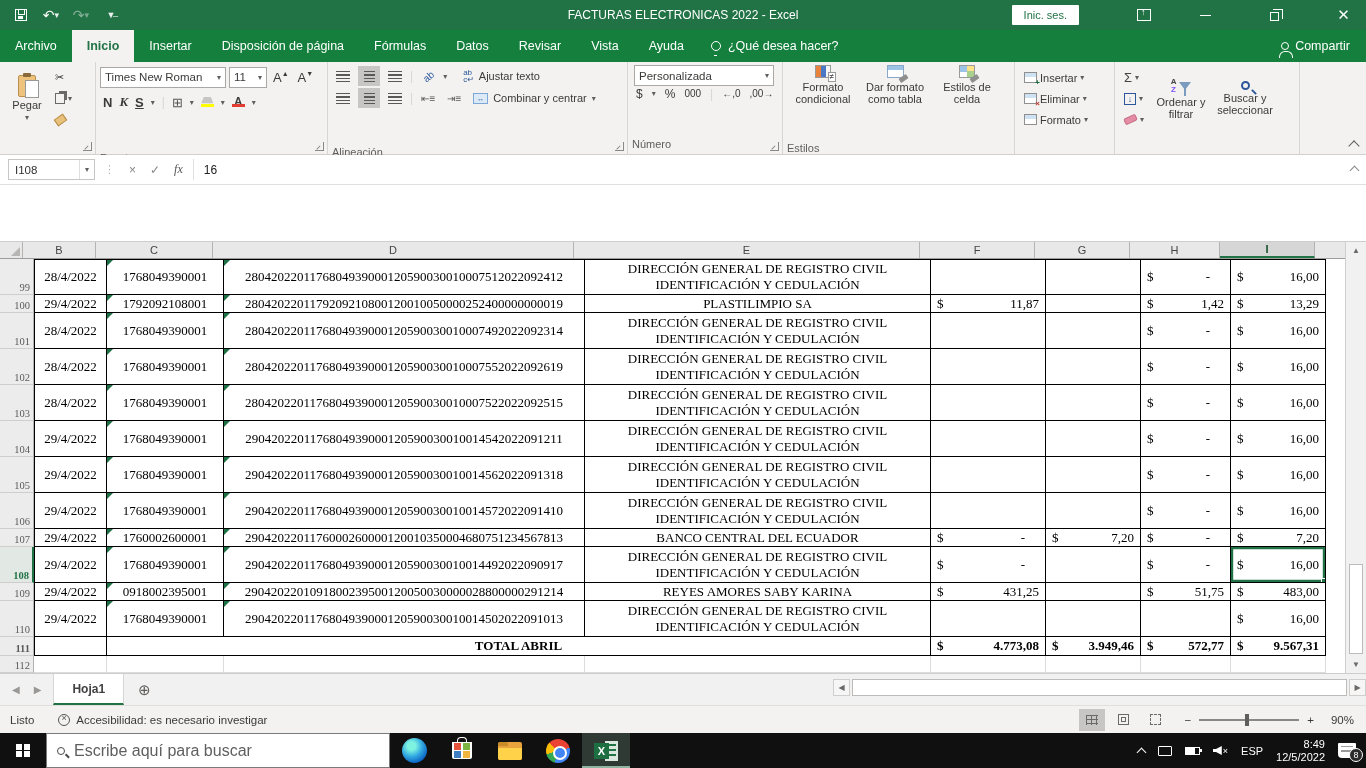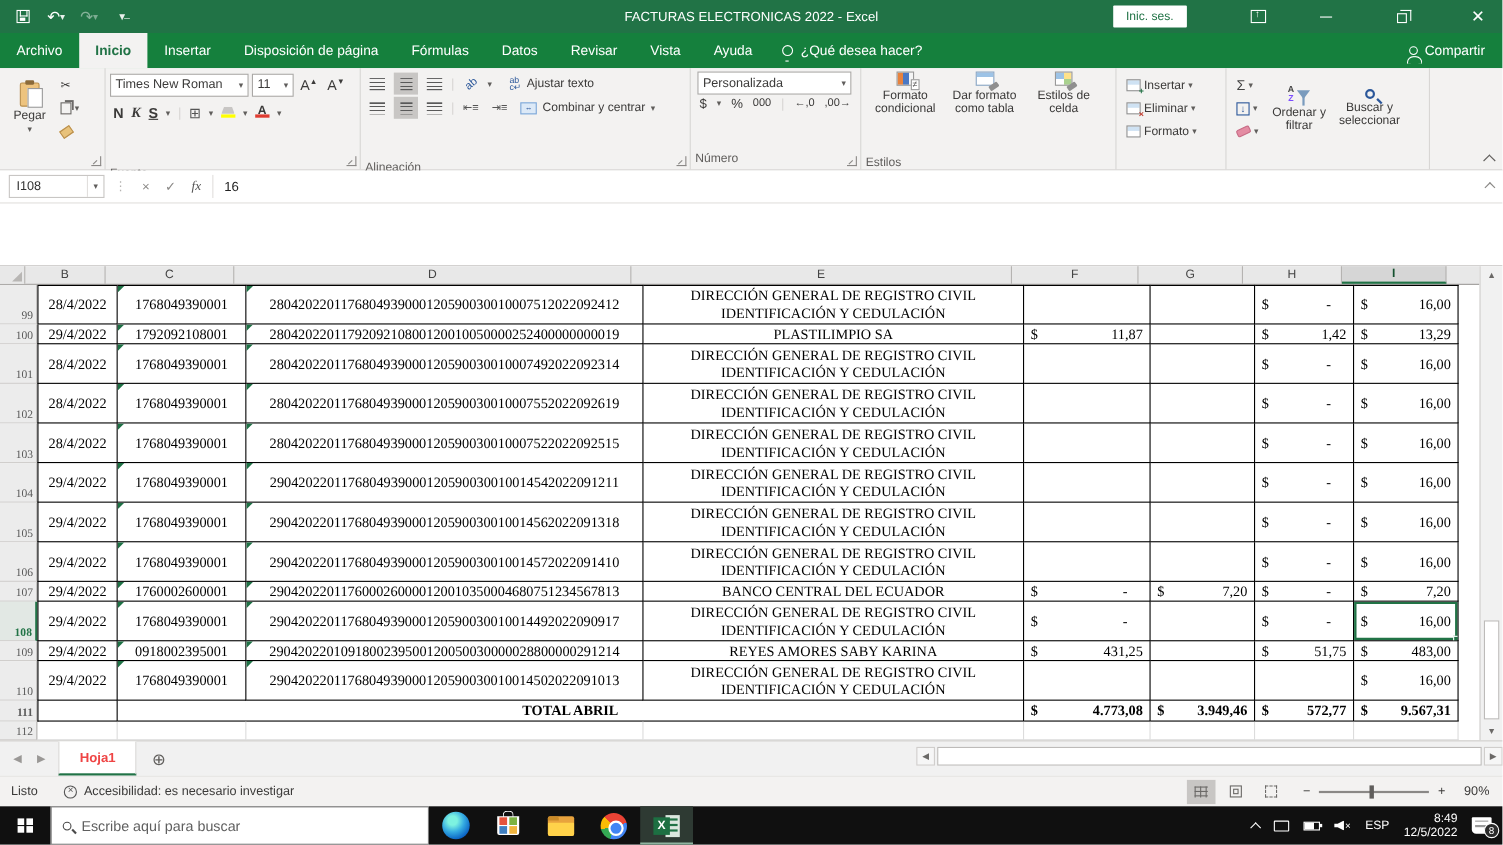--- a/index.html
+++ b/index.html
@@ -147,21 +147,21 @@
   .emptyr .cb { border-left:none; }
   .vscroll { width:21px; background:#f1f1f1; border-left:1px solid #d0cecc; display:flex; flex-direction:column; position:relative; }
   .varrow { height:17px; display:flex; align-items:center; justify-content:center; color:#6b6967; font-size:8px; }
   .vthumb { position:absolute; left:3px; width:14px; top:322px; height:90px; background:#fff; border:1px solid #bdbbb9; }
   .varrow.down { position:absolute; bottom:0; left:0; right:0; }
 
   
   .sheetbar { height:32px; background:#f1f1f1; border-top:1px solid #cfcdcb; display:flex; align-items:stretch; flex:none; position:relative; }
   .navarrows { display:flex; align-items:center; gap:14px; padding:0 12px; color:#9a9896; font-size:10px; }
   .stab { background:#fff; border-right:1px solid #d8d6d4; border-left:1px solid #d8d6d4; padding:0 18px; display:flex; align-items:center;
-          color:#ef4444; font-weight:bold; font-size:12px; border-bottom:2.5px solid #217346; }
+          color:#404040; font-weight:bold; font-size:12px; border-bottom:2.5px solid #217346; }
   .addsheet { display:flex; align-items:center; padding:0 14px; color:#605e5c; font-size:15px; }
   .hscroll { position:absolute; right:0; top:5px; height:17px; left:833px; display:flex; align-items:stretch; background:#f1f1f1; }
   .harrow { width:17px; display:flex; align-items:center; justify-content:center; color:#6b6967; font-size:8px; border:1px solid #d0cecc; background:#f6f6f6; }
   .hthumb { flex:1; background:#fff; border:1px solid #bdbbb9; margin:0 2px; }
 
   
   .statusbar { height:28px; background:#f3f2f1; border-top:1px solid #e1dfdd; display:flex; align-items:center; flex:none; color:#3b3a39; font-size:11.5px; }
   .st-mode { padding:0 14px 0 10px; }
   .acc { display:flex; align-items:center; gap:6px; padding:0 10px; }
   .acc-ico { width:12px; height:12px; border:1.3px solid #555; border-radius:50%; position:relative; }
@@ -184,21 +184,21 @@
   .zpct { width:34px; text-align:right; }
 
   
   .taskbar { height:35px; background:#101010; display:flex; align-items:stretch; flex:none; color:#fff; }
   .startbtn { width:46px; display:flex; align-items:center; justify-content:center; }
   .winlogo { width:14px; height:14px; background:
       linear-gradient(#fff 0 0) 0 0/6.4px 6.4px,
       linear-gradient(#fff 0 0) 7.6px 0/6.4px 6.4px,
       linear-gradient(#fff 0 0) 0 7.6px/6.4px 6.4px,
       linear-gradient(#fff 0 0) 7.6px 7.6px/6.4px 6.4px; background-repeat:no-repeat; }
-  .tsearch { width:344px; background:#fff; color:#5f5f5f; display:flex; align-items:center; gap:9px; padding:0 10px; font-size:13px; border:1px solid #7a7a7a; }
+  .tsearch { width:344px; background:#fff; color:#5f5f5f; display:flex; align-items:center; gap:9px; padding:0 10px; font-size:16px; border:1px solid #7a7a7a; }
   .tmag { width:8px; height:8px; border:1.6px solid #4a4a4a; border-radius:50%; position:relative; flex:none; }
   .tmag::after { content:""; position:absolute; left:7px; top:7px; width:5px; height:1.6px; background:#4a4a4a; transform:rotate(45deg); }
   .tbicon { width:48px; display:flex; align-items:center; justify-content:center; position:relative; }
   .tbicon.active { background:#2e3a33; box-shadow:inset 0 -2px 0 #8fb5a1; }
   .edge-c { width:25px; height:25px; border-radius:50%; background:radial-gradient(circle at 38% 32%, #7df2e0 0 18%, #35abe2 45%, #0b63c4 75%, #0a3f8f); }
   .store-bag { width:20px; height:17px; background:#fff; border-radius:0 0 2px 2px; position:relative; display:grid; grid-template-columns:7px 7px; gap:1.5px; place-content:center; }
   .store-bag::before { content:""; position:absolute; top:-5px; left:5px; width:8px; height:5px; border:1.6px solid #fff; border-bottom:none; border-radius:4px 4px 0 0; }
   .store-bag i { width:7px; height:7px; } .sb1{background:#e5533c;} .sb2{background:#7db343;} .sb3{background:#3f7fc1;} .sb4{background:#f0b53f;}
   .folder { width:24px; height:18px; background:#e8a33d; border-radius:2px; position:relative; overflow:hidden; }
   .folder::before { content:""; position:absolute; top:0; left:0; width:10px; height:4px; background:#c98a28; border-radius:2px 2px 0 0; }

